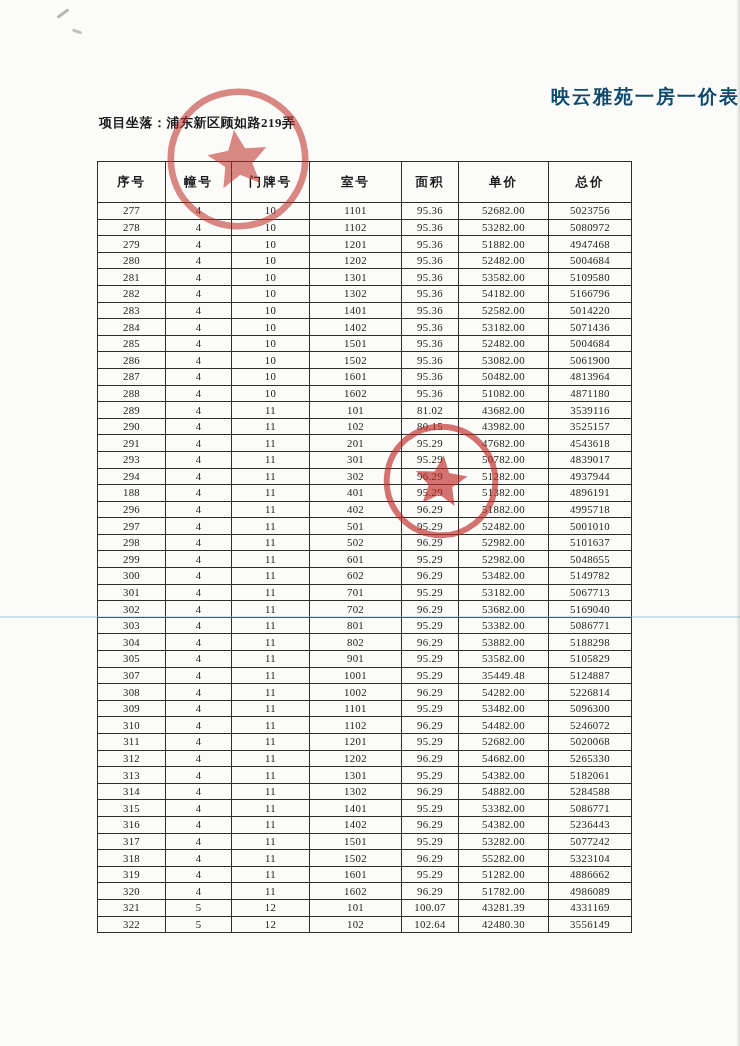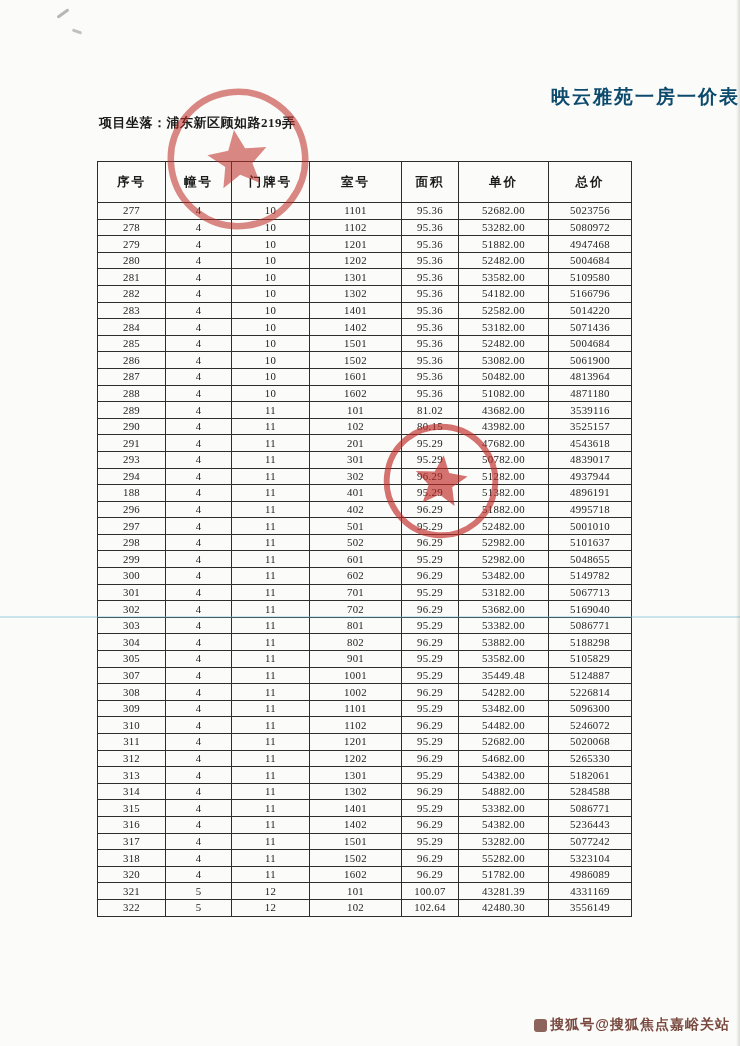--- a/index.html
+++ b/index.html
@@ -453,20 +453,29 @@
         <tr>
           <td>318</td>
           <td>4</td>
           <td>11</td>
           <td>1502</td>
           <td>96.29</td>
           <td>55282.00</td>
           <td>5323104</td>
         </tr>
         <tr>
+          <td>319</td>
+          <td>4</td>
+          <td>11</td>
+          <td>1601</td>
+          <td>95.29</td>
+          <td>51282.00</td>
+          <td>4886662</td>
+        </tr>
+        <tr>
           <td>320</td>
           <td>4</td>
           <td>11</td>
           <td>1602</td>
           <td>96.29</td>
           <td>51782.00</td>
           <td>4986089</td>
         </tr>
         <tr>
           <td>321</td>
@@ -498,19 +507,15 @@
 
   <div class="stamp stamp-mid">
     <svg viewBox="0 0 100 100">
       <circle cx="50" cy="50" r="46" fill="none" stroke="#bf2a24" stroke-width="5"></circle>
       <polygon points="50,28 56.2,42.6 72,43.8 60,54.3 63.6,69.8 50,61.5 36.4,69.8 40,54.3 28,43.8 43.8,42.6" fill="#bf2a24"></polygon>
     </svg>
   </div>
 
   <div class="scan-line-cyan"></div>
 
-  <div class="watermark">
-    <span class="sohu-logo"></span>
-    <span>搜狐号@搜狐焦点嘉峪关站</span>
-  </div>
 
   <div class="scan-edge-right"></div>
 </div>
 
 </body></html>

